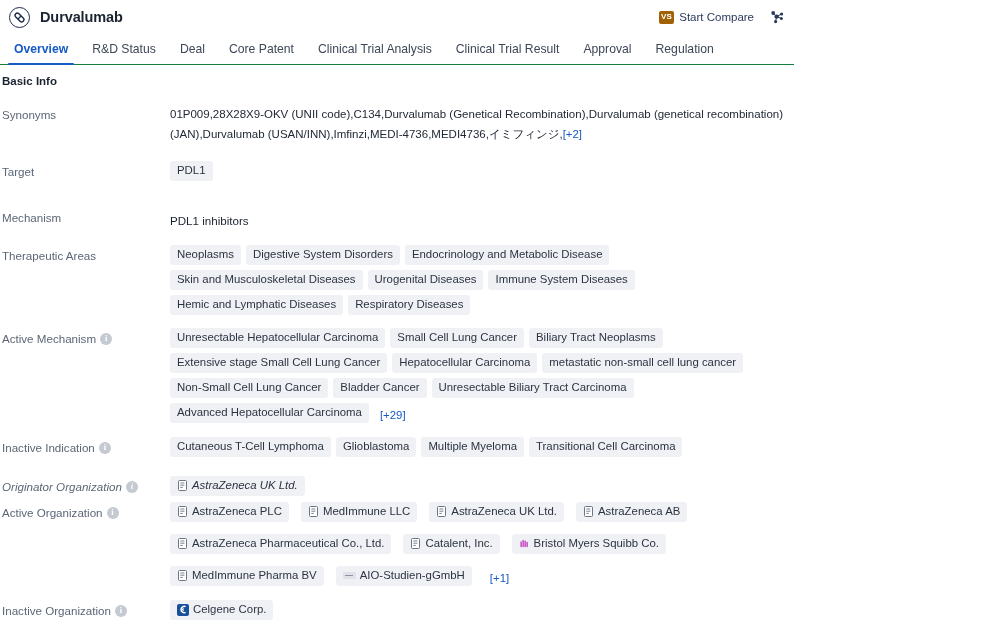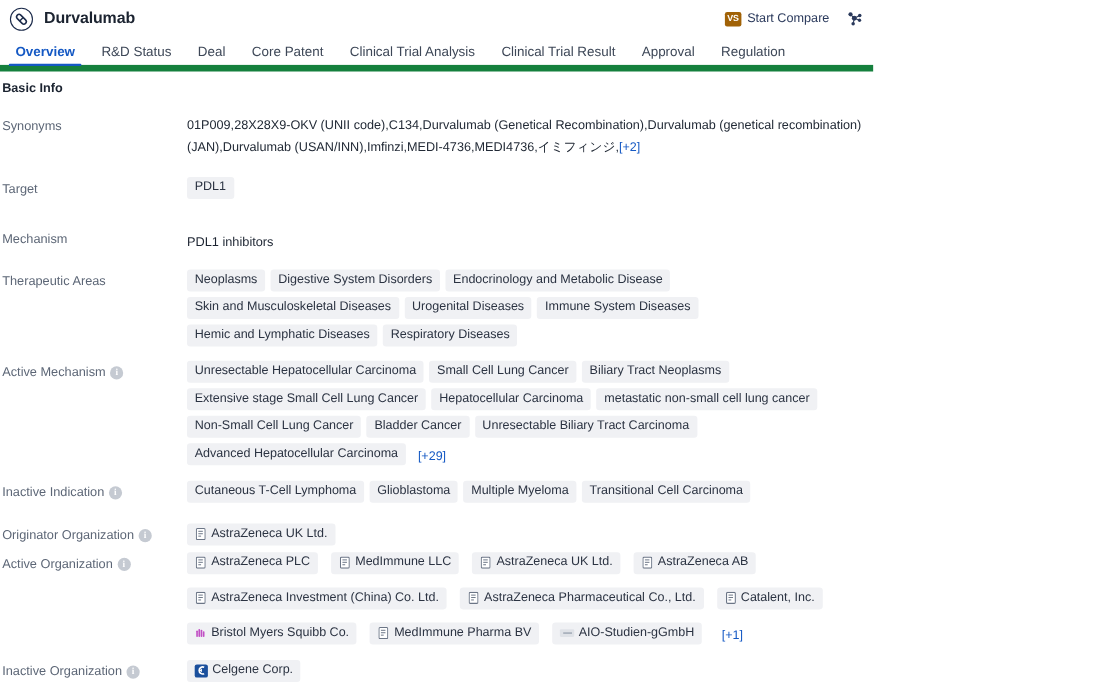--- a/index.html
+++ b/index.html
@@ -64,21 +64,21 @@
     color: #2b3a5c;
   }
   .share-icon { cursor: pointer; width: 18px; height:18px; display:flex; align-items:center; justify-content:center;}
 
   
   .tabbar {
     height: 31px;
     display: flex;
     align-items: stretch;
     padding-left: 2px;
-    border-bottom: 6px solid #15803d;
+    border-bottom: 1px solid #15803d;
     background: #fff;
   }
   .tab {
     position: relative;
     display: flex; align-items: center;
     padding: 0 12px;
     font-size: 12.2px;
     color: #3d4757;
     cursor: pointer;
     white-space: nowrap;
@@ -397,21 +397,21 @@
           </span>
         <span class="tag">
             <span>Multiple Myeloma</span>
           </span>
         <span class="tag">
             <span>Transitional Cell Carcinoma</span>
           </span>
       </div>
     </div>
 
-    <div class="row" style="margin-top:13px;">
+    <div class="row" style="margin-top:13px;font-style:italic;">
       <div class="row-label">
         <span>Originator Organization</span>
         <span class="info-icon">i</span>
       </div>
       <div class="row-value">
         <span class="tag">
           <span class="org-ico">
             <svg width="9" height="11" viewBox="0 0 9 11">
                 <rect x="0.5" y="0.5" width="8" height="10" rx="1" fill="#fff" stroke="#6b7586" stroke-width="1"></rect>
                 <line x1="2.3" y1="3" x2="6.4" y2="3" stroke="#6b7586" stroke-width="0.9"></line>
@@ -466,31 +466,20 @@
         <span class="tag">
           <span class="org-ico">
               <svg width="9" height="11" viewBox="0 0 9 11">
                 <rect x="0.5" y="0.5" width="8" height="10" rx="1" fill="#fff" stroke="#6b7586" stroke-width="1"></rect>
                 <line x1="2.3" y1="3" x2="6.4" y2="3" stroke="#6b7586" stroke-width="0.9"></line>
                 <line x1="2.3" y1="5.2" x2="6.4" y2="5.2" stroke="#6b7586" stroke-width="0.9"></line>
                 <line x1="2.3" y1="7.4" x2="4.8" y2="7.4" stroke="#6b7586" stroke-width="0.9"></line>
               </svg>
             </span>
           <span>AstraZeneca AB</span>
-        </span>
-        <span class="tag">
-          <span class="org-ico">
-              <svg width="9" height="11" viewBox="0 0 9 11">
-                <rect x="0.5" y="0.5" width="8" height="10" rx="1" fill="#fff" stroke="#6b7586" stroke-width="1"></rect>
-                <line x1="2.3" y1="3" x2="6.4" y2="3" stroke="#6b7586" stroke-width="0.9"></line>
-                <line x1="2.3" y1="5.2" x2="6.4" y2="5.2" stroke="#6b7586" stroke-width="0.9"></line>
-                <line x1="2.3" y1="7.4" x2="4.8" y2="7.4" stroke="#6b7586" stroke-width="0.9"></line>
-              </svg>
-            </span>
-          <span>AstraZeneca Investment (China) Co. Ltd.</span>
         </span>
         <span class="tag">
           <span class="org-ico">
               <svg width="9" height="11" viewBox="0 0 9 11">
                 <rect x="0.5" y="0.5" width="8" height="10" rx="1" fill="#fff" stroke="#6b7586" stroke-width="1"></rect>
                 <line x1="2.3" y1="3" x2="6.4" y2="3" stroke="#6b7586" stroke-width="0.9"></line>
                 <line x1="2.3" y1="5.2" x2="6.4" y2="5.2" stroke="#6b7586" stroke-width="0.9"></line>
                 <line x1="2.3" y1="7.4" x2="4.8" y2="7.4" stroke="#6b7586" stroke-width="0.9"></line>
               </svg>
             </span>

